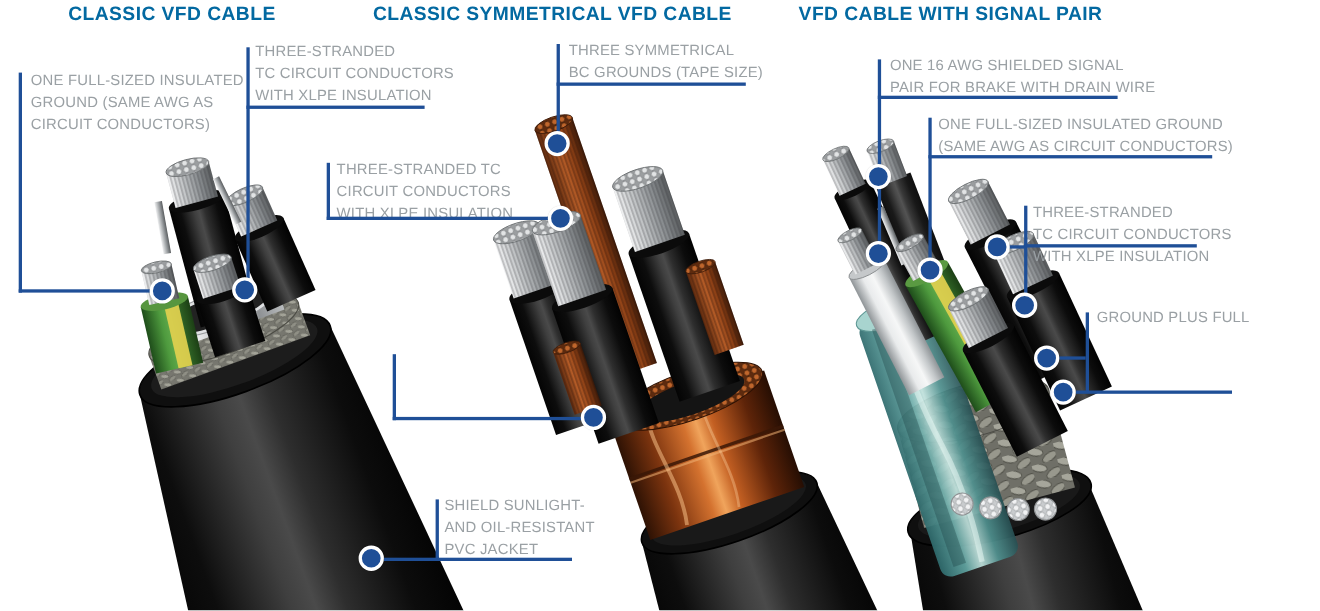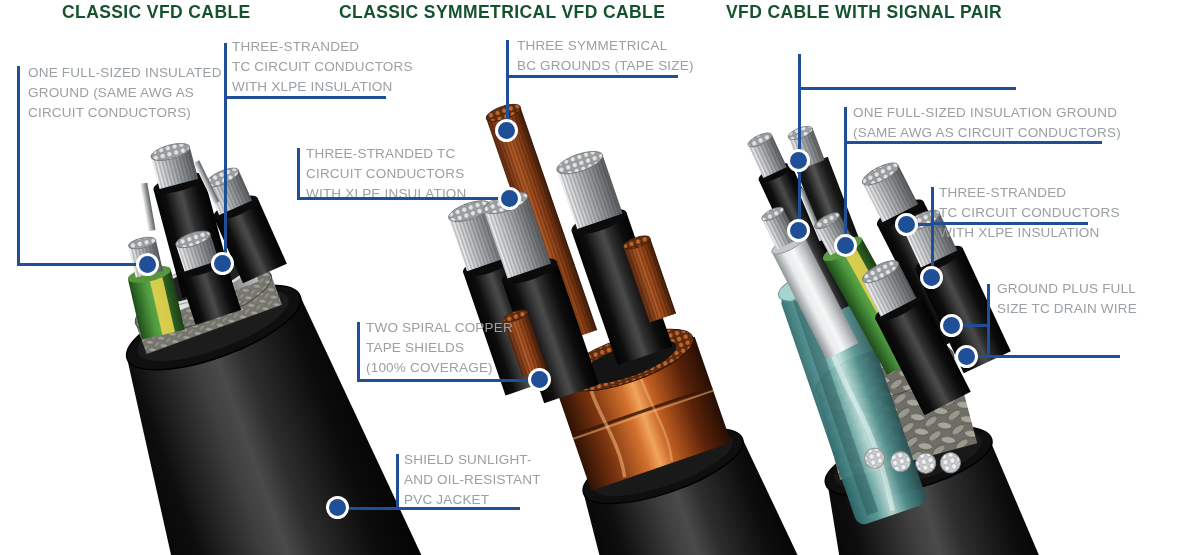--- a/index.html
+++ b/index.html
@@ -1,20 +1,20 @@
 <!DOCTYPE html>
 <html><head>
 <meta charset="utf-8">
 <style>
   html,body{margin:0;padding:0;background:#fff;}
   .stage{position:relative;width:1200px;height:555px;background:#ffffff;overflow:hidden;
          font-family:"Liberation Sans",sans-serif;}
   .stage svg.art{position:absolute;left:0;top:0;}
   .cable-title{position:absolute;font-weight:bold;font-size:17.5px;letter-spacing:.4px;
-               color:#14532d;white-space:nowrap;}
+               color:#0369a1;white-space:nowrap;}
   .callout{position:absolute;font-size:13.5px;line-height:20px;letter-spacing:.2px;
            color:#9aa0a4;white-space:nowrap;}
   .cline{position:absolute;background:#1f4f97;}
   .cdot{position:absolute;width:17px;height:17px;border-radius:50%;background:#1f4f97;
         border:3px solid #ffffff;box-shadow:0 0 1px rgba(0,0,0,.15);}
 </style>
 </head>
 <body>
 
 <div class="stage">
@@ -332,65 +332,63 @@
 
   <div class="callout" style="left:306px;top:144px">
     <div>THREE-STRANDED TC</div>
     <div>CIRCUIT CONDUCTORS</div>
     <div>WITH XLPE INSULATION</div>
   </div>
   <div class="cline" style="left:297px;top:148px;width:3px;height:52px"></div>
   <div class="cline" style="left:297px;top:197px;width:202px;height:3px"></div>
   <div class="cdot" style="left:498px;top:187px"></div>
 
-  <div class="callout" style="left:366px;top:318px">
-    <div>TWO SPIRAL COPPER</div>
-    <div>TAPE SHIELDS</div>
-    <div>(100% COVERAGE)</div>
-  </div>
   <div class="cline" style="left:357px;top:322px;width:3px;height:60px"></div>
   <div class="cline" style="left:357px;top:379px;width:172px;height:3px"></div>
   <div class="cdot" style="left:528px;top:368px"></div>
 
   <div class="callout" style="left:404px;top:450px">
     <div>SHIELD SUNLIGHT-</div>
     <div>AND OIL-RESISTANT</div>
     <div>PVC JACKET</div>
   </div>
   <div class="cline" style="left:396px;top:454px;width:3px;height:56px"></div>
   <div class="cline" style="left:349px;top:507px;width:171px;height:3px"></div>
   <div class="cdot" style="left:326px;top:496px"></div>
 
+  <div class="callout" style="left:809px;top:50px">
+    <div>ONE 16 AWG SHIELDED SIGNAL</div>
+    <div>PAIR FOR BRAKE WITH DRAIN WIRE</div>
+  </div>
   <div class="cline" style="left:798px;top:54px;width:3px;height:166px"></div>
   <div class="cline" style="left:798px;top:87px;width:218px;height:3px"></div>
   <div class="cdot" style="left:787px;top:149px"></div>
   <div class="cdot" style="left:787px;top:219px"></div>
 
   <div class="callout" style="left:853px;top:103px">
-    <div>ONE FULL-SIZED INSULATION GROUND</div>
+    <div>ONE FULL-SIZED INSULATED GROUND</div>
     <div>(SAME AWG AS CIRCUIT CONDUCTORS)</div>
   </div>
   <div class="cline" style="left:844px;top:107px;width:3px;height:128px"></div>
   <div class="cline" style="left:844px;top:141px;width:258px;height:3px"></div>
   <div class="cdot" style="left:834px;top:234px"></div>
 
   <div class="callout" style="left:939px;top:183px">
     <div>THREE-STRANDED</div>
     <div>TC CIRCUIT CONDUCTORS</div>
     <div>WITH XLPE INSULATION</div>
   </div>
   <div class="cline" style="left:931px;top:187px;width:3px;height:80px"></div>
   <div class="cline" style="left:931px;top:222px;width:157px;height:3px"></div>
   <div class="cline" style="left:917px;top:223px;width:14px;height:3px"></div>
   <div class="cdot" style="left:895px;top:213px"></div>
   <div class="cdot" style="left:920px;top:266px"></div>
 
   <div class="callout" style="left:997px;top:279px">
     <div>GROUND PLUS FULL</div>
-    <div>SIZE TC DRAIN WIRE</div>
   </div>
   <div class="cline" style="left:987px;top:284px;width:3px;height:73px"></div>
   <div class="cline" style="left:963px;top:324px;width:24px;height:3px"></div>
   <div class="cline" style="left:978px;top:355px;width:142px;height:3px"></div>
   <div class="cdot" style="left:940px;top:314px"></div>
   <div class="cdot" style="left:955px;top:345px"></div>
 
 </div>
 
 </body></html>

